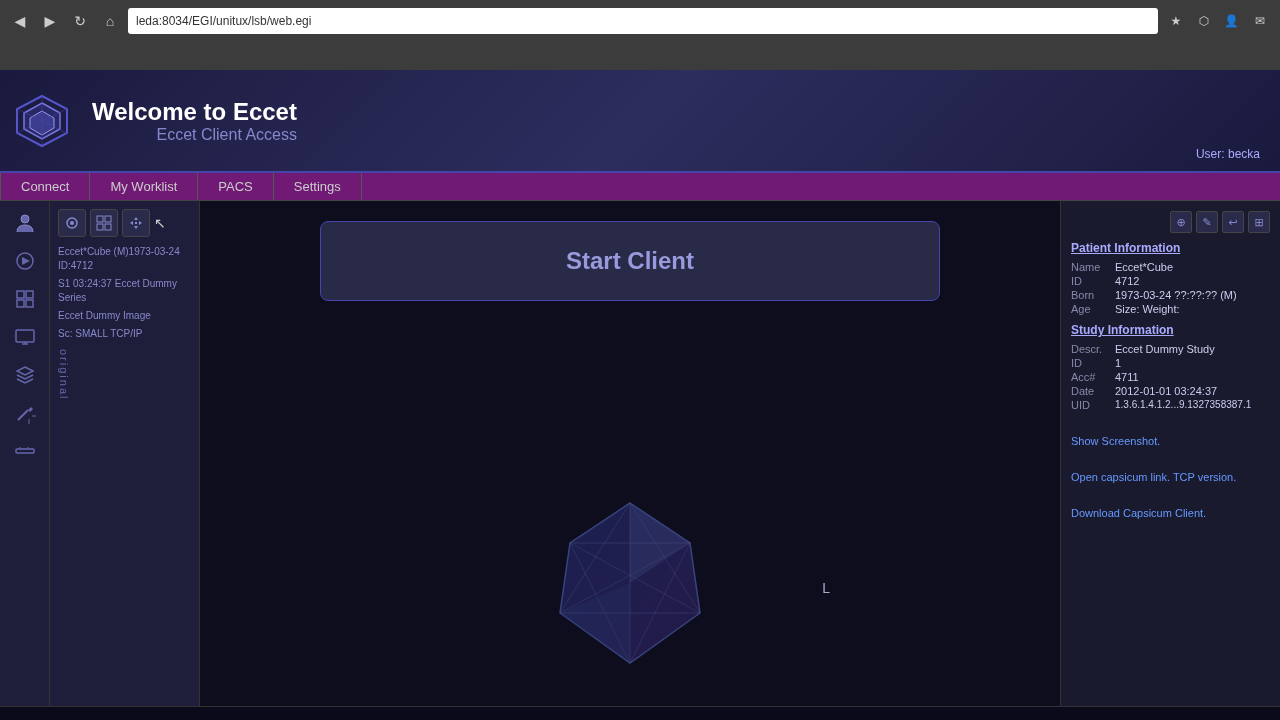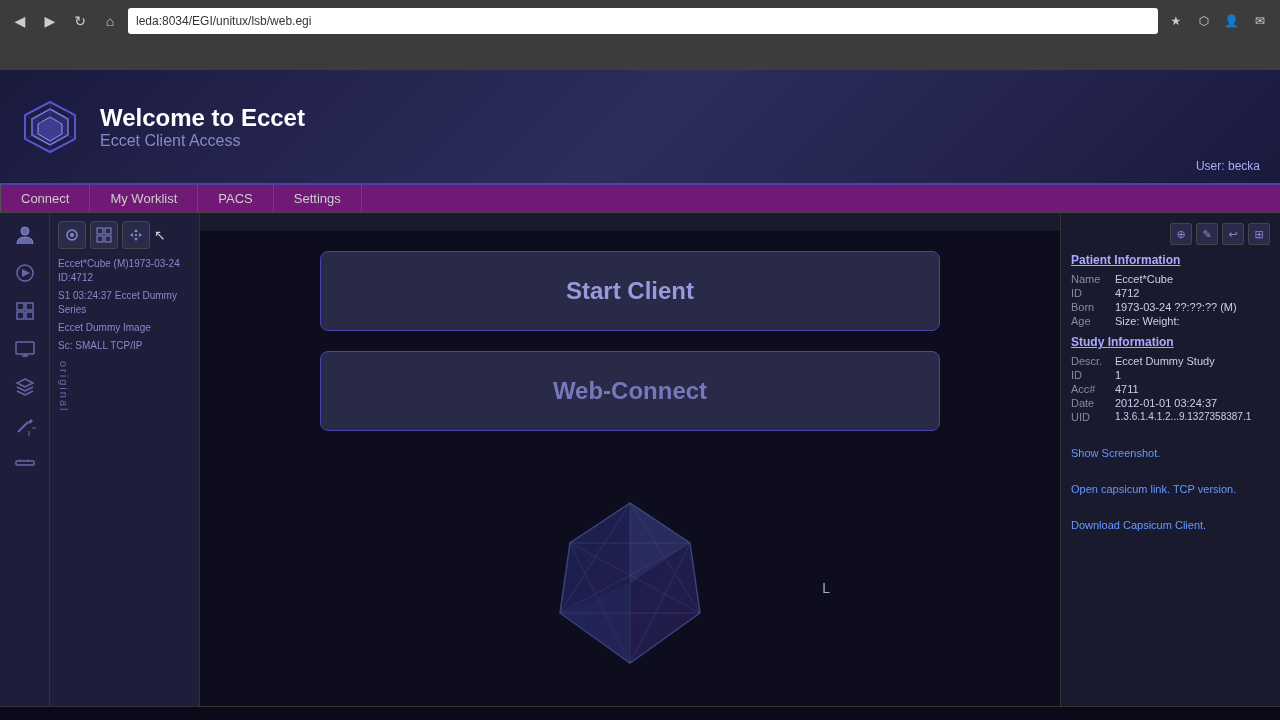--- a/index.html
+++ b/index.html
@@ -106,26 +106,27 @@
       width: 1280px;
       height: 650px;
       background: #1a1a2e;
       display: flex;
       flex-direction: column;
     }
 
     
     .app-header {
       background: linear-gradient(135deg, #1a1a3e 0%, #2d2d5e 50%, #1a1a3e 100%);
-      height: 115px;
-      display: flex;
-      align-items: center;
-      padding: 0 20px;
+      height: 103px;
+      display: flex;
+      align-items: center;
+      padding: 0 12px;
       position: relative;
       border-bottom: 2px solid #4444aa;
+      text-align: right;
     }
     .header-logo {
       width: 60px;
       height: 60px;
       margin-right: 20px;
     }
     .header-text h1 {
       color: white;
       font-size: 24px;
       font-weight: bold;
@@ -260,21 +261,20 @@
     .center-content {
       flex: 1;
       background: #0d0d1e;
       display: flex;
       flex-direction: column;
       align-items: center;
       justify-content: flex-start;
       padding: 20px;
       gap: 20px;
       position: relative;
-      margin-top: 18px;
     }
     .main-btn {
       width: 620px;
       height: 80px;
       background: rgba(60, 60, 100, 0.6);
       border: 1px solid #4444aa;
       border-radius: 8px;
       display: flex;
       align-items: center;
       justify-content: center;
@@ -502,21 +502,20 @@
         <div class="patient-entry">S1 03:24:37 Eccet Dummy Series</div>
         <div class="patient-entry">Eccet Dummy Image</div>
         <div class="patient-entry">Sc: SMALL TCP/IP</div>
       </div>
 
       <div class="vertical-label">original</div>
     </div>
 
     <div class="center-content">
       <button class="main-btn start-client-btn">Start Client</button>
-      <button class="main-btn web-connect-btn">Web-Connect</button>
 
       <div class="crystal-logo">
         <svg class="crystal-svg" width="200" height="180" viewBox="0 0 200 180">
           <defs>
             <linearGradient id="crystalGrad" x1="0%" y1="0%" x2="100%" y2="100%">
               <stop offset="0%" style="stop-color:#3344aa;stop-opacity:0.6"></stop>
               <stop offset="100%" style="stop-color:#6644cc;stop-opacity:0.4"></stop>
             </linearGradient>
           </defs>
 

